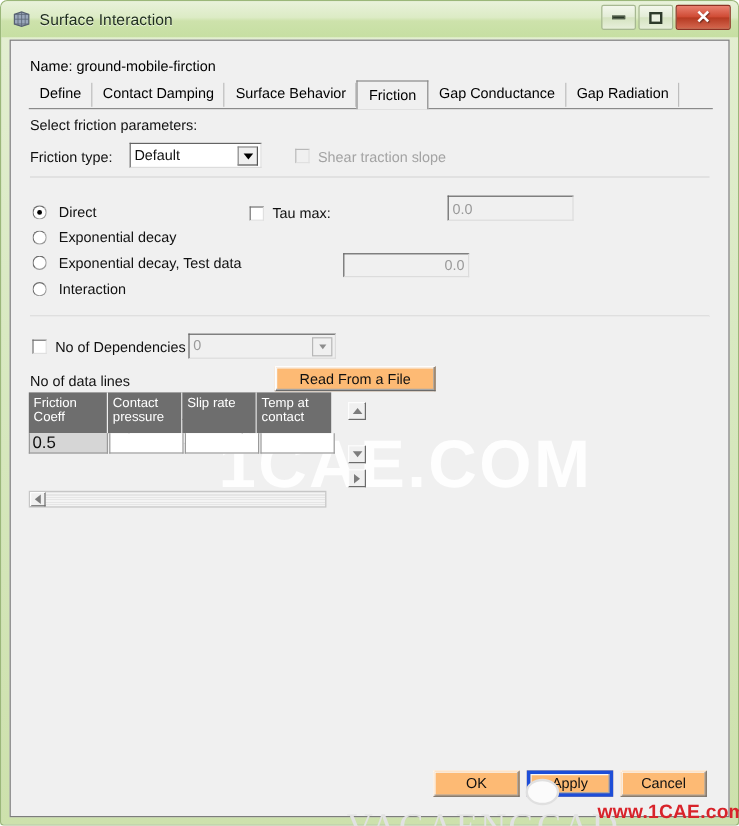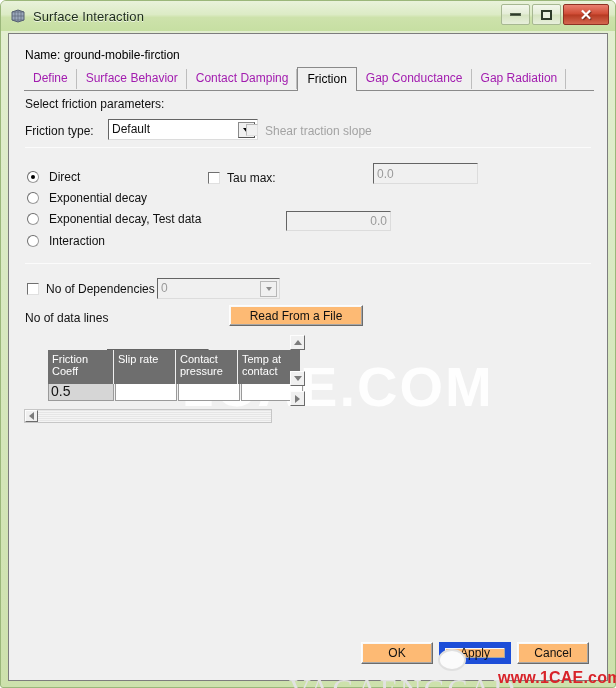--- a/index.html
+++ b/index.html
@@ -149,21 +149,21 @@
     left: 15px; top: 33px;
     width: 570px; height: 23px;
     display: flex;
     align-items: flex-end;
   }
   .tab {
     height: 22px;
     padding: 0 9px;
     font-size: 12px;
     line-height: 21px;
-    color: #a21caf;
+    color: #000000;
     white-space: nowrap;
     position: relative;
   }
   .tab::after {
     content: "";
     position: absolute;
     right: 0; top: 1px;
     width: 1px; height: 20px;
     background: #bdbdbd;
   }
@@ -280,29 +280,29 @@
     background: #fdba74;
     border: 1px solid #9a9a9a;
     border-top-color: #fdfdfd; border-left-color: #fdfdfd;
     border-right-color: #6b6b6b; border-bottom-color: #6b6b6b;
     box-shadow: inset -1px -1px 0 #a6a6a6, inset 1px 1px 0 #f8f8f8;
     font-size: 12px; color: #111;
     display: flex; align-items: center; justify-content: center;
     white-space: nowrap;
   }
   .btn.focus {
-    border: 6px solid #1d4ed8;
+    border: 3px solid #1d4ed8;
     box-shadow: inset -1px -1px 0 #a6a6a6, inset 1px 1px 0 #f8f8f8;
   }
 
   
   #table-wrap {
     position: absolute;
-    left: 15px; top: 316px;
-    width: 262px; height: 71px; margin-left: 24px;
+    left: 15px; top: 293px;
+    width: 262px; height: 71px;
   }
   #tbl-head { display: flex; height: 34px; }
   .th {
     background: #6e6e6e;
     color: #ffffff;
     font-size: 11px;
     line-height: 12px;
     padding: 3px 0 0 4px;
     border-right: 1px solid #f0f0f0;
     height: 34px;
@@ -397,33 +397,33 @@
   </div>
 
   <div id="client">
 
     <div class="wm-big">1CAE.COM</div>
 
     <div id="name-row">Name: ground-mobile-firction</div>
 
     <div id="tabstrip">
       <div class="tab">Define</div>
+      <div class="tab">Contact Damping</div>
       <div class="tab">Surface Behavior</div>
-      <div class="tab">Contact Damping</div>
       <div class="tab active">Friction</div>
       <div class="tab">Gap Conductance</div>
       <div class="tab">Gap Radiation</div>
     </div>
     <div id="tab-underline"></div>
 
     <div class="lbl" style="left:16px; top:63px;">Select friction parameters:</div>
 
     <div class="lbl" style="left:16px; top:90px;">Friction type:</div>
 
-    <div class="combo" style="left:99px; top:85px; width:150px; height:21px;">
+    <div class="combo" style="left:99px; top:85px; width:110px; height:21px;">
       <span>Default</span>
       <span class="combo-arrow">
         <span class="caret"></span>
       </span>
     </div>
 
     <div class="cb disabled" style="left:237px; top:90px;"></div>
     <div class="lbl dim" style="left:256px; top:90px;">Shear traction slope</div>
     <div class="field disabled" style="left:364px; top:85px; width:105px; height:21px; line-height:20px;">0.0</div>
 
@@ -458,22 +458,22 @@
     </div>
 
     <div class="lbl" style="left:16px; top:277px;">No of data lines</div>
     <div class="field right" style="left:98px; top:271px; width:102px; height:21px; line-height:20px;">1</div>
 
     <div class="btn" style="left:220px; top:271px; width:134px; height:21px;">Read From a File</div>
 
     <div id="table-wrap">
       <div id="tbl-head">
         <div class="th" style="width:66px;">Friction Coeff</div>
+        <div class="th" style="width:62px;">Contact pressure</div>
         <div class="th" style="width:62px;">Slip rate</div>
-        <div class="th" style="width:62px;">Contact pressure</div>
         <div class="th" style="width:62px;border-right:none;">Temp at contact</div>
       </div>
       <div id="tbl-row">
         <div class="td sel" style="width:66px;">0.5</div>
         <div class="td" style="width:62px;"></div>
         <div class="td" style="width:62px;"></div>
         <div class="td" style="width:62px;"></div>
       </div>
     </div>
 

